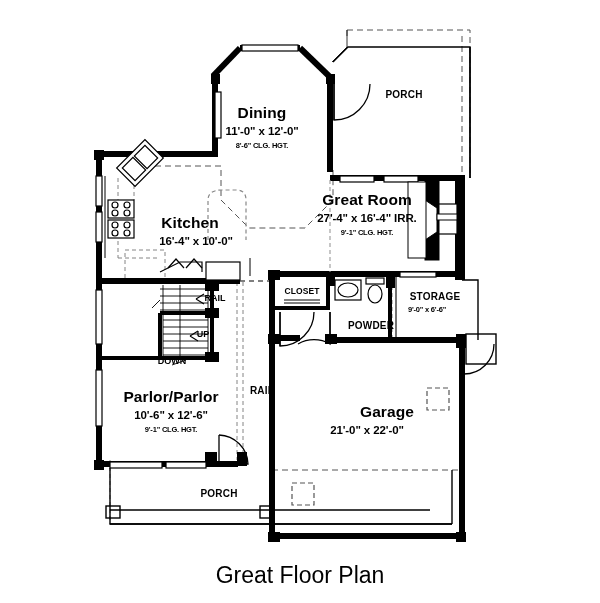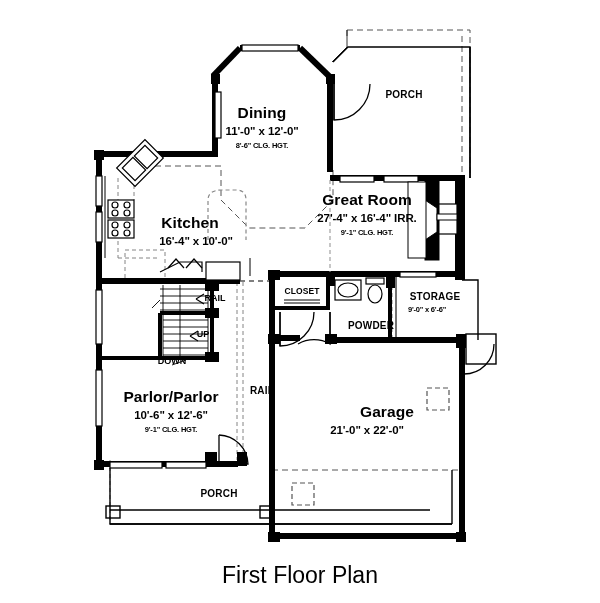--- a/index.html
+++ b/index.html
@@ -394,15 +394,15 @@
     <div class="lbl room-caps" style="left:254px; top:386px;">RAIL</div>
     <div class="lbl room-caps-sm" style="left:302px; top:287px;">CLOSET</div>
     <div class="lbl room-caps" style="left:363px; top:321px;">POWDER</div>
 
     <div class="lbl stair-note" style="left:215px; top:294px;">RAIL</div>
     <div class="lbl stair-note" style="left:203px; top:330px;">UP</div>
     <div class="lbl stair-note" style="left:172px; top:357px;">DOWN</div>
 
   </div>
 
-  <div class="plan-title">First Floor Plan</div>
+  <div class="plan-title">Great Floor Plan</div>
 
 </div>
 
 </body></html>

